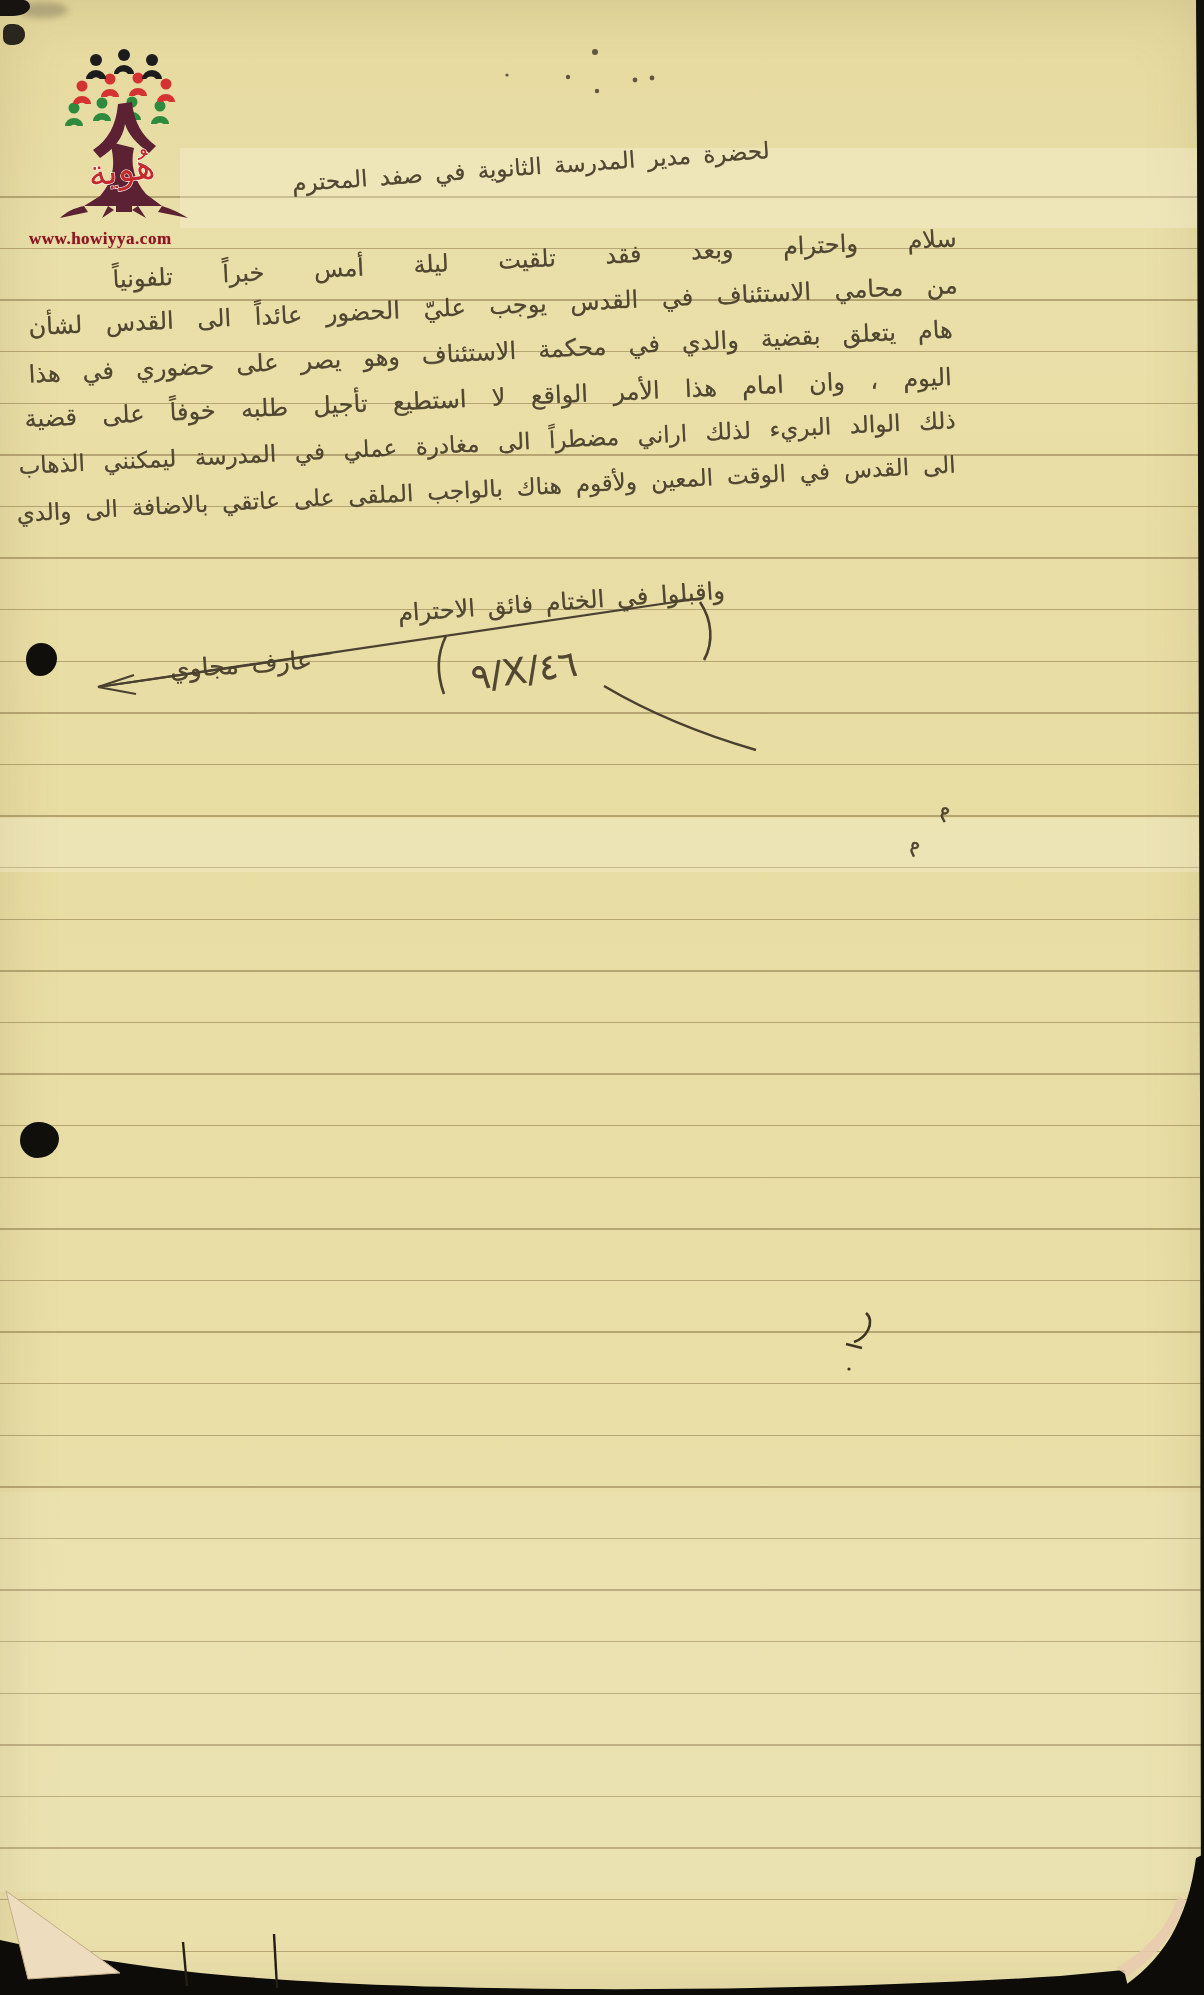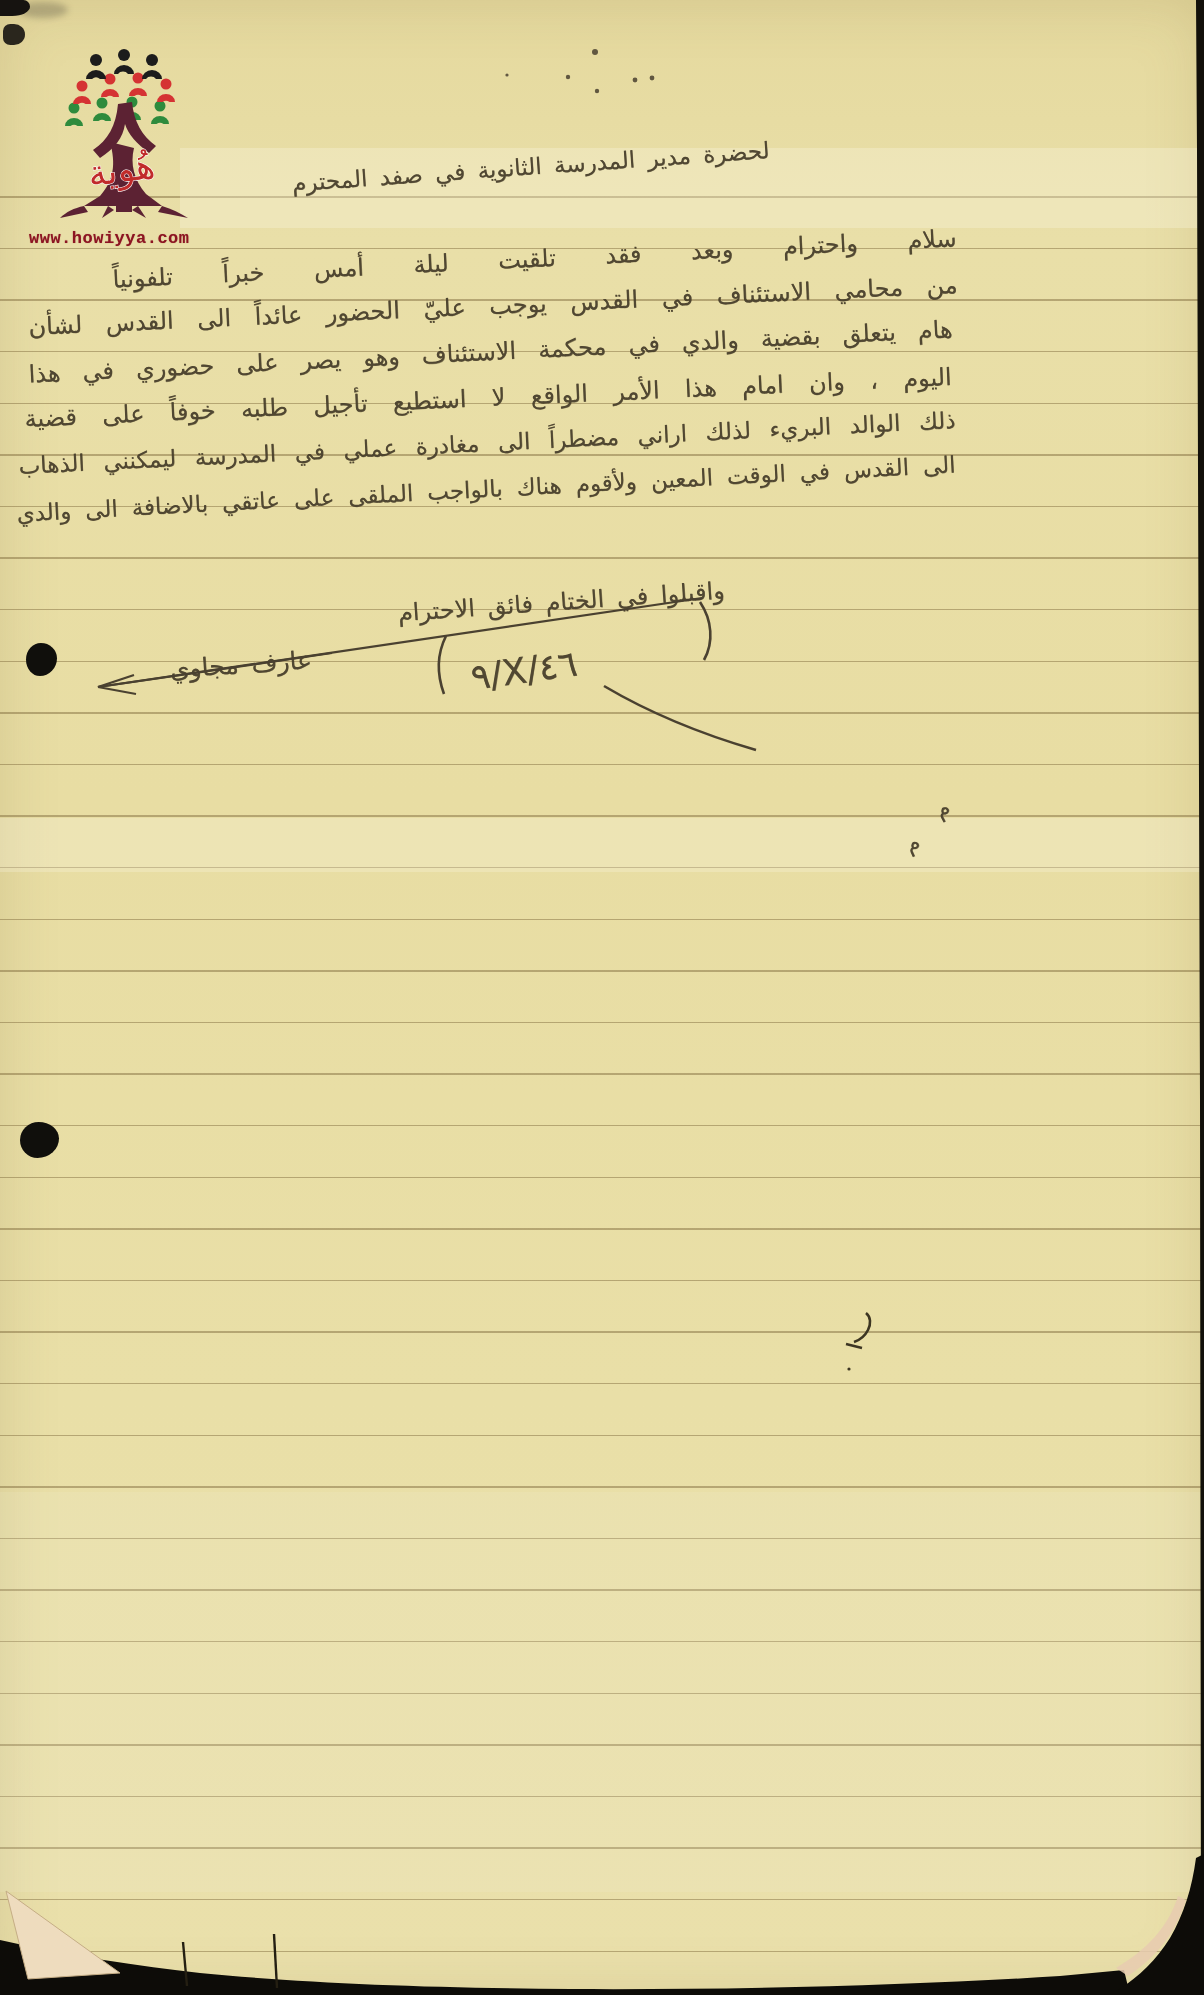--- a/index.html
+++ b/index.html
@@ -24,21 +24,21 @@
   }
   .band{position:absolute;pointer-events:none;}
   .band.head{left:180px;right:0;top:148px;height:80px;background:rgba(252,247,230,.30);}
   .band.mid{left:0;right:0;top:818px;height:54px;background:rgba(252,248,232,.26);}
   .band.low{left:0;right:0;top:1492px;height:400px;background:rgba(250,246,228,.12);}
   
   .logo{position:absolute;left:58px;top:46px;width:132px;height:182px;}
   .logo svg{width:100%;height:100%;}
   .logo-url{
     position:absolute;left:29px;top:229px;width:200px;
-    font-family:Liberation Mono, monospace;
+    font-family:Liberation Serif, serif;
     font-size:17px;font-weight:bold;letter-spacing:.5px;
     color:#8c1522;text-shadow:0 0 1px rgba(140,21,34,.45);
   }
   
   .hand{
     position:absolute;direction:rtl;text-align:right;
     color:#473e2b;opacity:.94;
     font-family:"DejaVu Sans",sans-serif;
     text-shadow:.3px .3px .5px rgba(58,48,28,.55);
     word-spacing:5px;white-space:nowrap;

